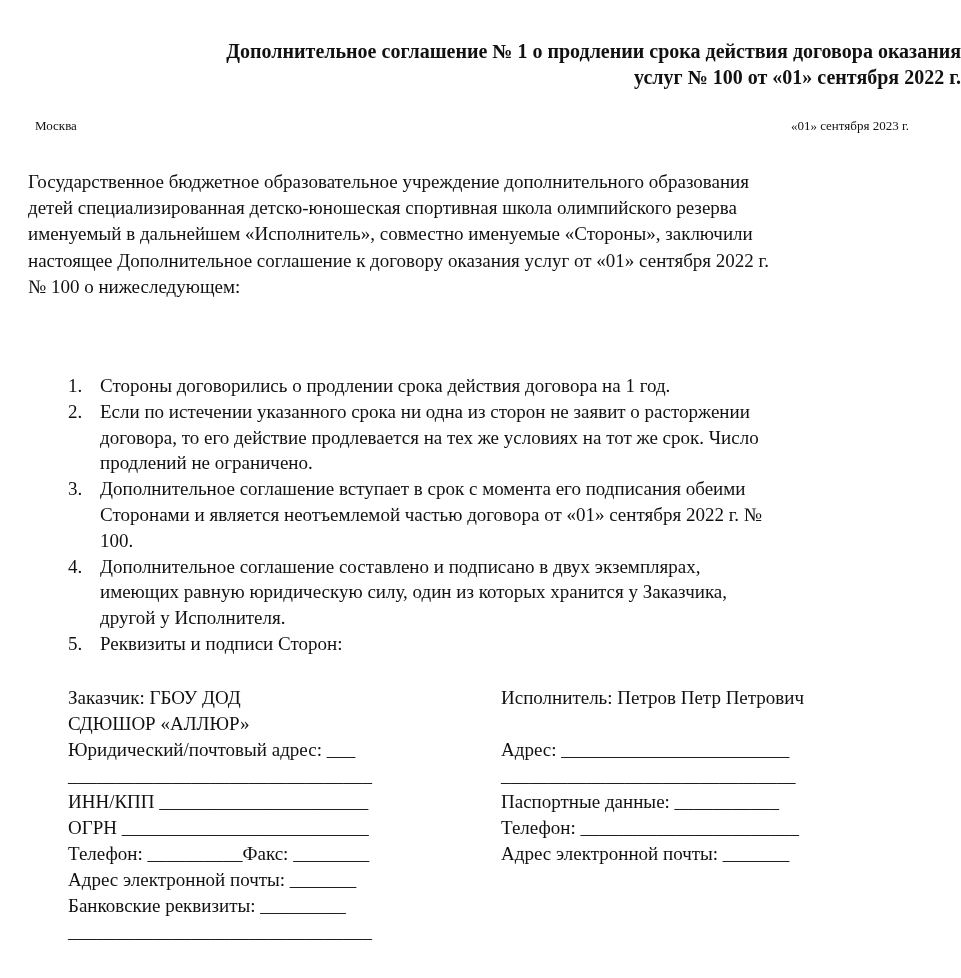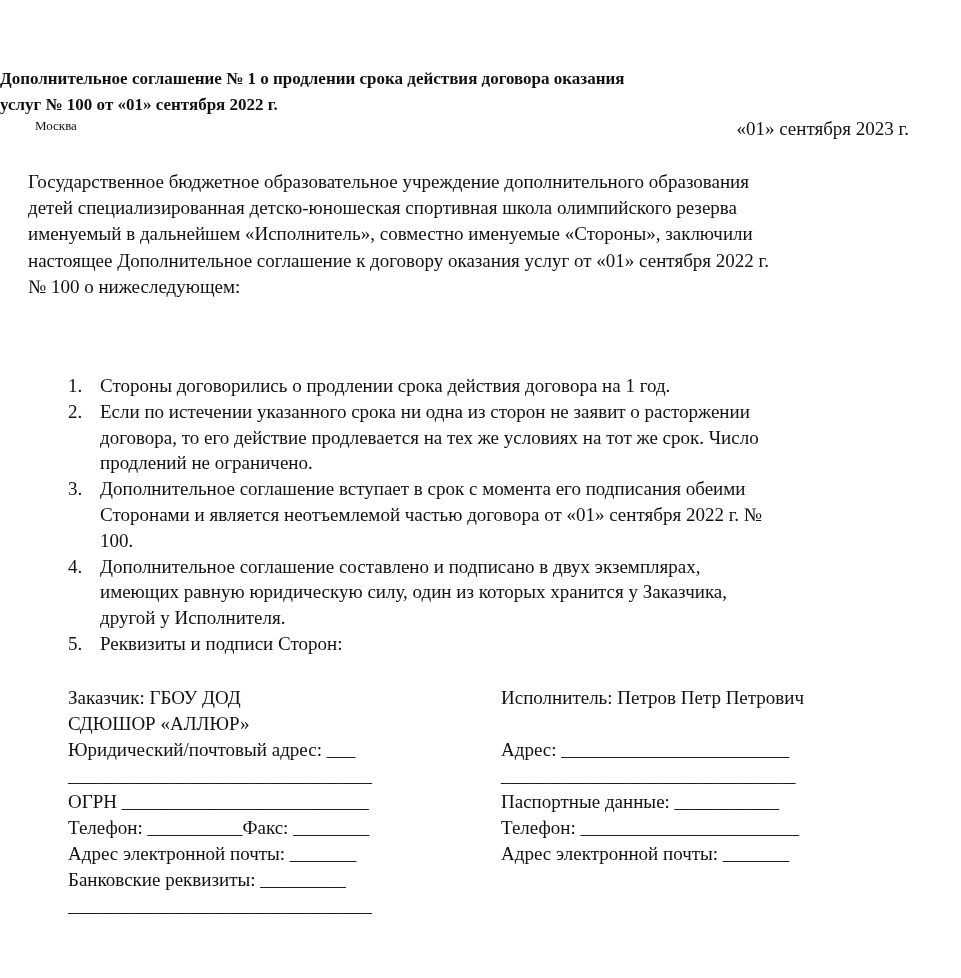--- a/index.html
+++ b/index.html
@@ -1,21 +1,21 @@
 <!DOCTYPE html>
 <html><head>
 <meta charset="utf-8">
 <style>
   html, body { margin:0; padding:0; background:#ffffff; }
   body { width:961px; height:978px; position:relative; overflow:hidden;
          font-family:"Liberation Serif", "DejaVu Serif", serif; color:#111; }
-  .title { position:absolute; left:0; top:38px; width:961px; text-align:left;
-           font-weight:bold; font-size:17px; line-height:26px;margin-top:28px; }
+  .title { position:absolute; left:0; top:38px; width:961px; text-align:right;
+           font-weight:bold; font-size:20px; line-height:26px; }
   .place { position:absolute; left:35px; top:118px; font-size:13px; }
-  .date  { position:absolute; right:52px; top:118px; font-size:19px; }
+  .date  { position:absolute; right:52px; top:118px; font-size:13px; }
   .intro { position:absolute; left:28px; top:169px; width:878px; font-size:19px;
            line-height:26.2px; text-align:justify; }
   .intro .last { text-align:left; }
   ol.items { position:absolute; left:0; top:373px; margin:0; padding:0;
              list-style:none; font-size:19px; line-height:25.8px; width:900px; }
   ol.items li { position:relative; padding-left:100px; }
   ol.items li .num { position:absolute; left:68px; top:0; }
   .col { position:absolute; top:685px; font-size:19px; line-height:26px; }
   .col.left { left:68px; width:360px; }
   .col.right { left:501px; width:380px; }
@@ -67,20 +67,21 @@
     <span class="num">5.</span>
     <div>Реквизиты и подписи Сторон:</div>
   </li>
 </ol>
 
 <div class="col left">
   <div>Заказчик: ГБОУ ДОД</div>
   <div>СДЮШОР «АЛЛЮР»</div>
   <div>Юридический/почтовый адрес: ___</div>
   <div>________________________________</div>
+  <div>ИНН/КПП ______________________</div>
   <div>ОГРН __________________________</div>
   <div>Телефон: __________Факс: ________</div>
   <div>Адрес электронной почты: _______</div>
   <div>Банковские реквизиты: _________</div>
   <div>________________________________</div>
 </div>
 
 <div class="col right">
   <div>Исполнитель: Петров Петр Петрович</div>
   <div class="gap"></div>

